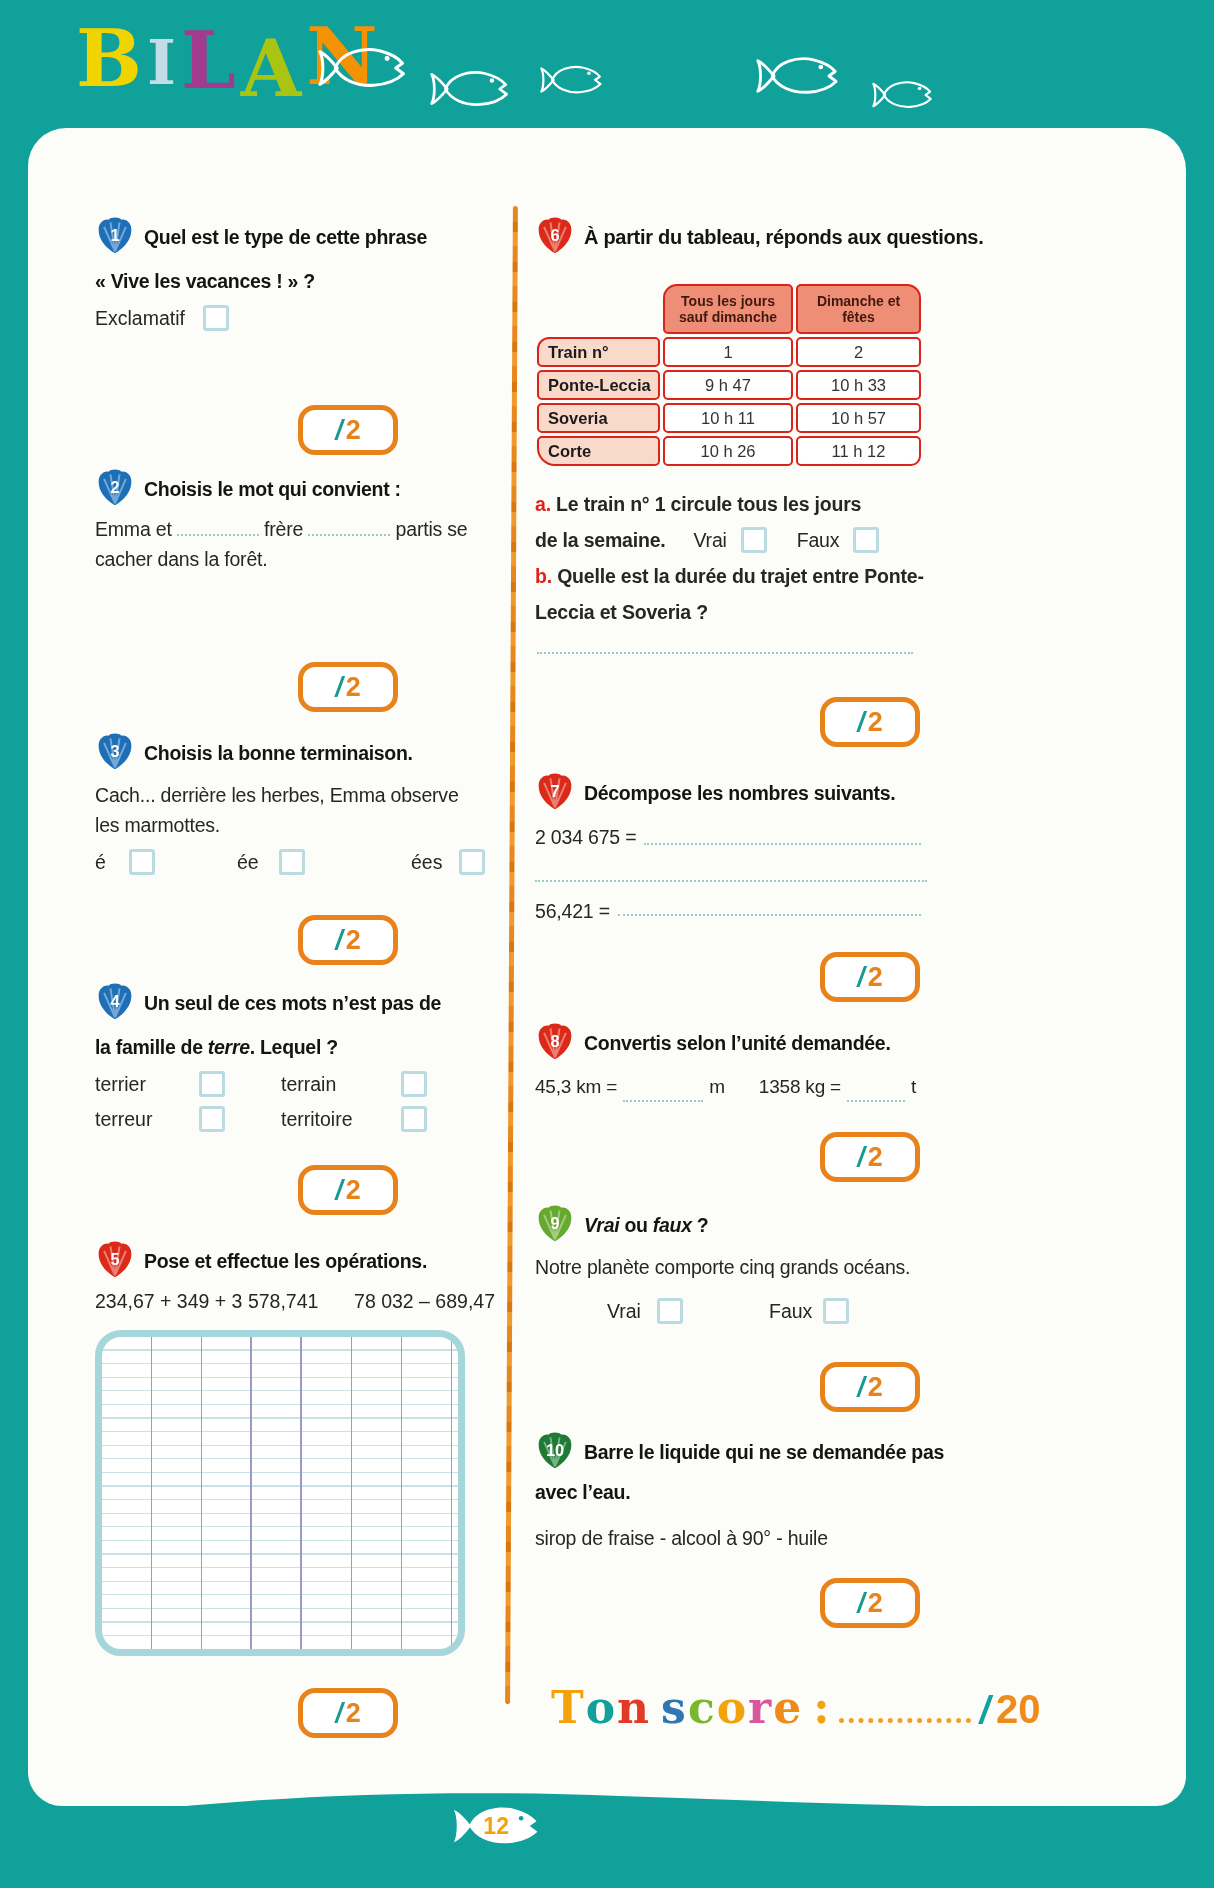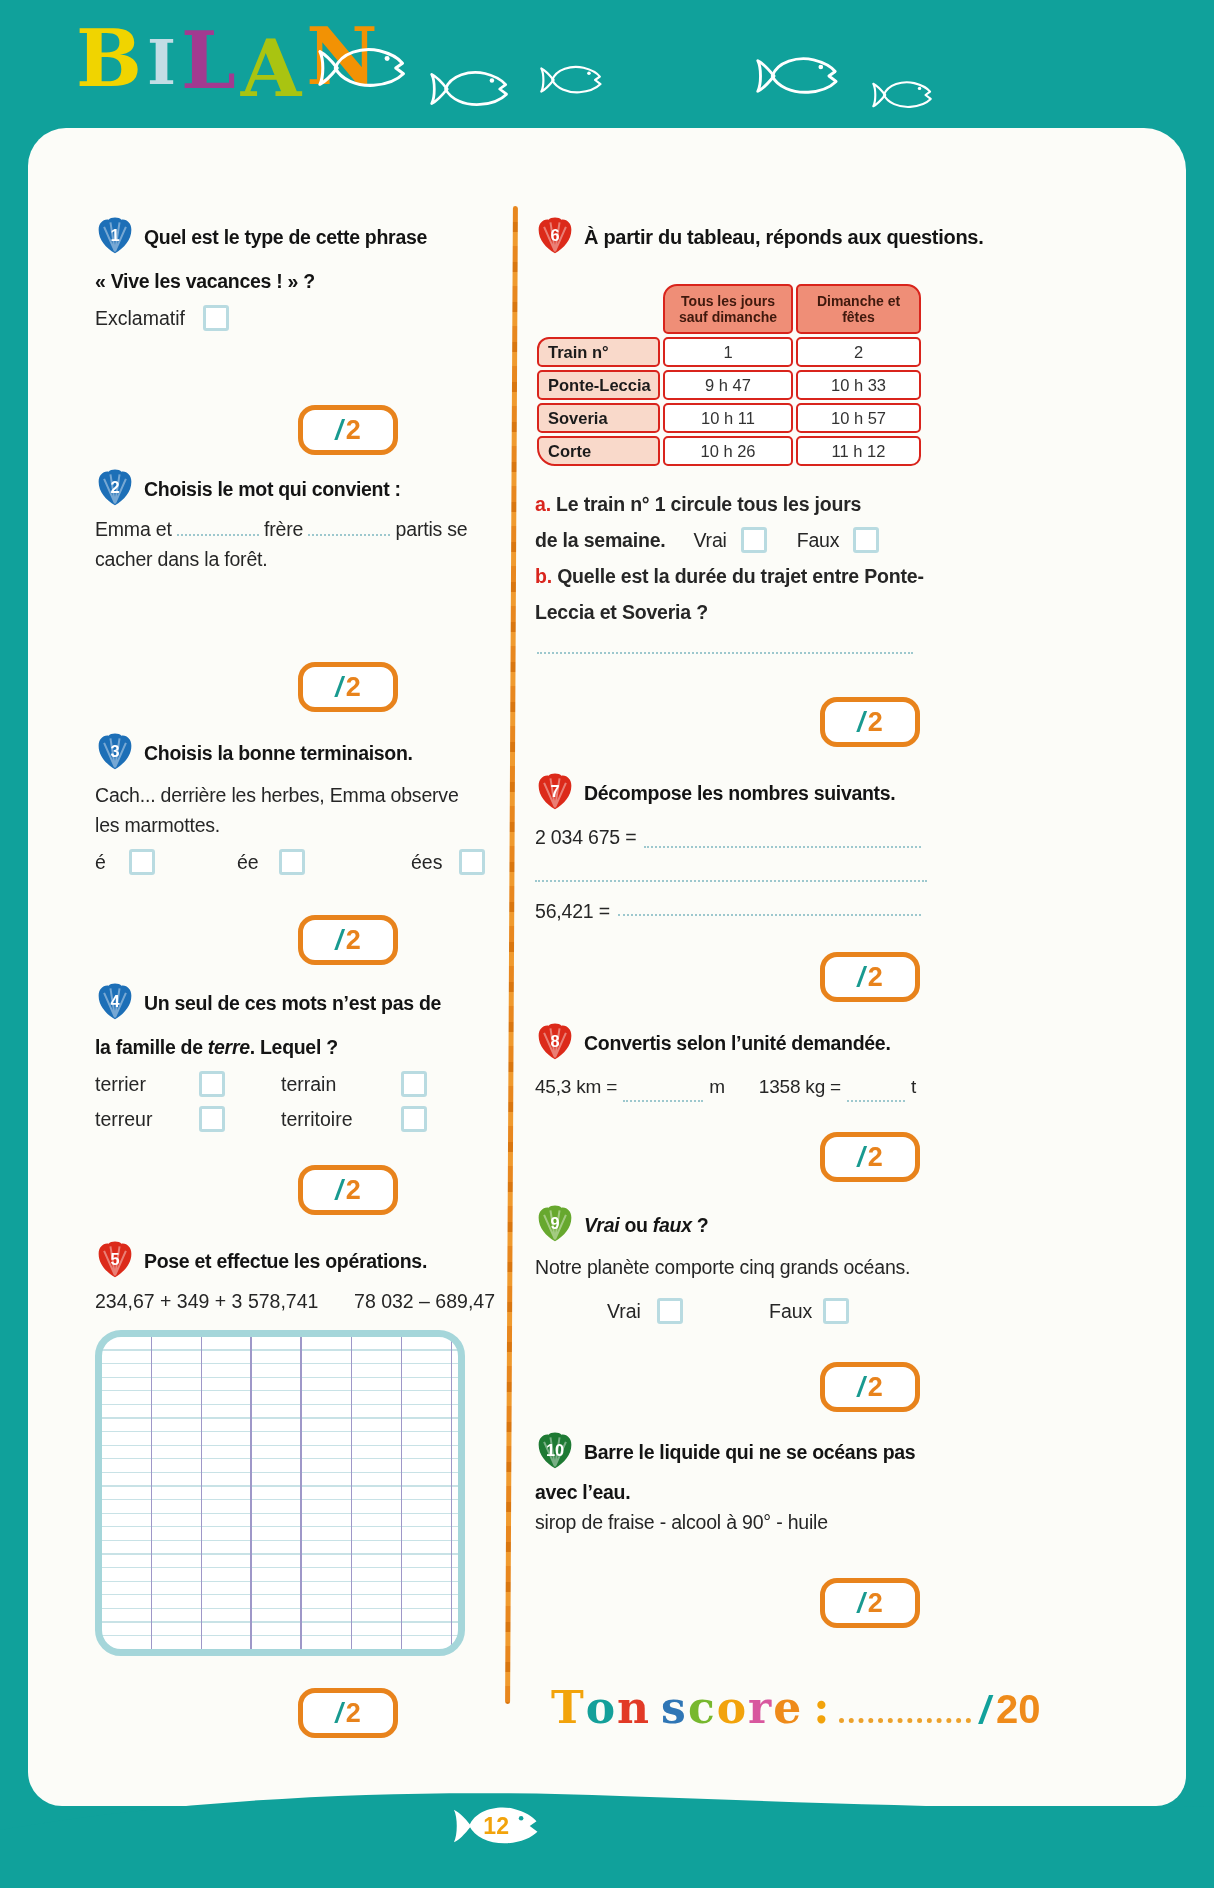--- a/index.html
+++ b/index.html
@@ -294,21 +294,21 @@
 
 <section class="q" style="left:535px;top:778px;width:392px">
   <div class="qhead">
     <span class="shellwrap"><svg viewBox="0 0 44 44" width="40" height="40">
           <path d="M22 41 C12 35 4 26 4 15 C4 8 9 3 15 4 C17 1 27 1 29 4 C35 3 40 8 40 15 C40 26 32 35 22 41 Z" fill="#dc2a1a"></path>
           <path d="M22 39 L10 12 M22 39 L17 7 M22 39 L27 7 M22 39 L34 12" stroke="rgba(255,255,255,.4)" stroke-width="2.2" fill="none"></path>
           <text x="22" y="28" text-anchor="middle" font-size="18" font-weight="bold" fill="#fff" font-family="Liberation Sans, sans-serif">7</text>
         </svg></span>
     <span class="qt">Décompose les nombres suivants.</span>
   </div>
-  <div class="body" style="margin-top:10px;display:flex;align-items:flex-end">
+  <div class="body" style="margin-top:10px;display:flex;align-items:center">
     <span>2 034 675 =</span>
     <span class="fdots"></span>
   </div>
   <div style="border-bottom:2.5px dotted #9dc8ce;margin-top:28px"></div>
   <div class="body" style="margin-top:14px;display:flex;align-items:flex-start">
     <span>56,421 =</span>
     <span class="fdots"></span>
   </div>
 </section>
 <div class="score" style="left:820px;top:952px">
@@ -362,24 +362,24 @@
     <span class="spts">2</span>
 </div>
 
 <section class="q" style="left:535px;top:1437px;width:392px">
   <div class="qhead">
     <span class="shellwrap"><svg viewBox="0 0 44 44" width="40" height="40">
           <path d="M22 41 C12 35 4 26 4 15 C4 8 9 3 15 4 C17 1 27 1 29 4 C35 3 40 8 40 15 C40 26 32 35 22 41 Z" fill="#1e7a34"></path>
           <path d="M22 39 L10 12 M22 39 L17 7 M22 39 L27 7 M22 39 L34 12" stroke="rgba(255,255,255,.4)" stroke-width="2.2" fill="none"></path>
           <text x="22" y="28" text-anchor="middle" font-size="18" font-weight="bold" fill="#fff" font-family="Liberation Sans, sans-serif">10</text>
         </svg></span>
-    <span class="qt">Barre le liquide qui ne se océans pas</span>
+    <span class="qt">Barre le liquide qui ne se demandée pas</span>
   </div>
   <div class="qt" style="margin-top:6px">avec l’eau.</div>
-  <div class="body" style="margin-top:0">sirop de fraise - alcool à 90° - huile</div>
+  <div class="body" style="margin-top:16px">sirop de fraise - alcool à 90° - huile</div>
 </section>
 <div class="score" style="left:820px;top:1578px">
   <span class="sslash">/</span>
     <span class="spts">2</span>
 </div>
 
 <div class="footer-score">
   <span class="fs-letters"><span style="color: rgb(242, 163, 11);">T</span><span style="color: rgb(20, 160, 154);">o</span><span style="color: rgb(226, 58, 38);">n</span><span style="color: rgb(0, 0, 0);"> </span><span style="color: rgb(47, 118, 181);">s</span><span style="color: rgb(119, 184, 46);">c</span><span style="color: rgb(242, 163, 11);">o</span><span style="color: rgb(216, 87, 158);">r</span><span style="color: rgb(239, 139, 26);">e</span><span style="color: rgb(0, 0, 0);"> </span><span style="color: rgb(242, 163, 11);">:</span></span>
   <span class="fs-dots"></span>
   <span class="fs-slash">/</span>

